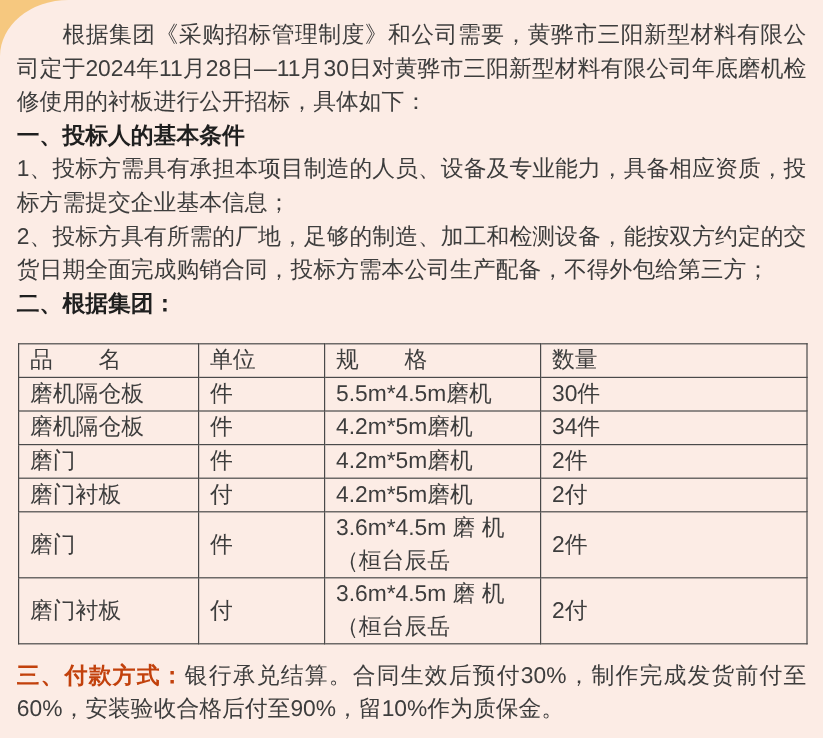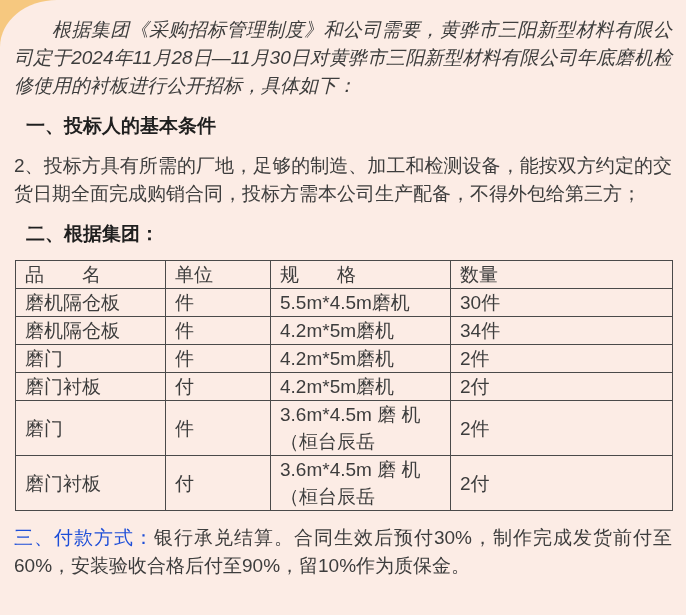--- a/index.html
+++ b/index.html
@@ -36,37 +36,36 @@
   }
   p {
     margin: 0;
     font-size: 19px;
     line-height: 28px;
     text-align: justify;
     color: #3d3d3d;
   }
   p.indent {
     text-indent: 2em;
-    font-style: italic;
   }
   .hd {
-    margin: 12px;
+    margin: 0;
     font-size: 19px;
     line-height: 28px;
     font-weight: 700;
     color: #1f1f1f;
   }
   .lead {
-    font-weight: 400;
-    color: #1d4ed8;
+    font-weight: 700;
+    color: #c2410c;
   }
   table {
     border-collapse: collapse;
     width: 657px;
-    margin: 6px 0 13px 1px;
+    margin: 18px 0 13px 1px;
     table-layout: fixed;
   }
   col.c1 { width: 150px; }
   col.c2 { width: 105px; }
   col.c3 { width: 180px; }
   col.c4 { width: 222px; }
   th, td {
     border: 1.5px solid #4a4a4a;
     font-size: 19px;
     font-weight: 400;
@@ -86,20 +85,21 @@
 <body>
 
 <div class="corner-accent"></div>
 
 <div class="sheet">
 
   <p class="indent">根据集团《采购招标管理制度》和公司需要，黄骅市三阳新型材料有限公司定于2024年11月28日—11月30日对黄骅市三阳新型材料有限公司年底磨机检修使用的衬板进行公开招标，具体如下：</p>
 
   <p class="hd">一、投标人的基本条件</p>
 
+  <p>1、投标方需具有承担本项目制造的人员、设备及专业能力，具备相应资质，投标方需提交企业基本信息；</p>
   <p>2、投标方具有所需的厂地，足够的制造、加工和检测设备，能按双方约定的交货日期全面完成购销合同，投标方需本公司生产配备，不得外包给第三方；</p>
 
   <p class="hd">二、根据集团：</p>
 
   <table>
     <colgroup>
         <col class="c1">
         <col class="c2">
         <col class="c3">
         <col class="c4">

